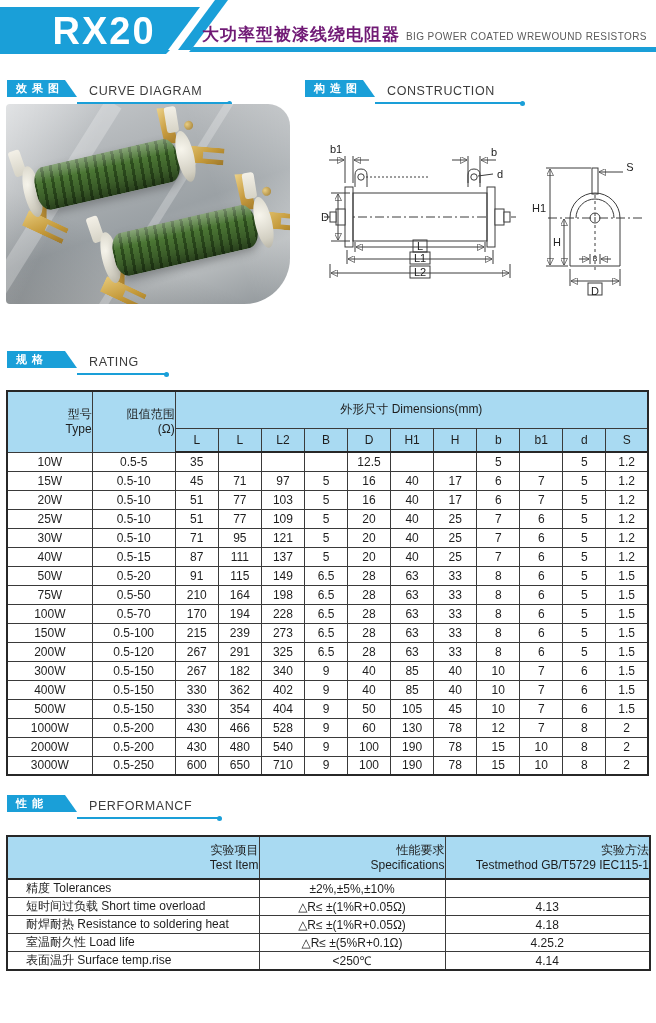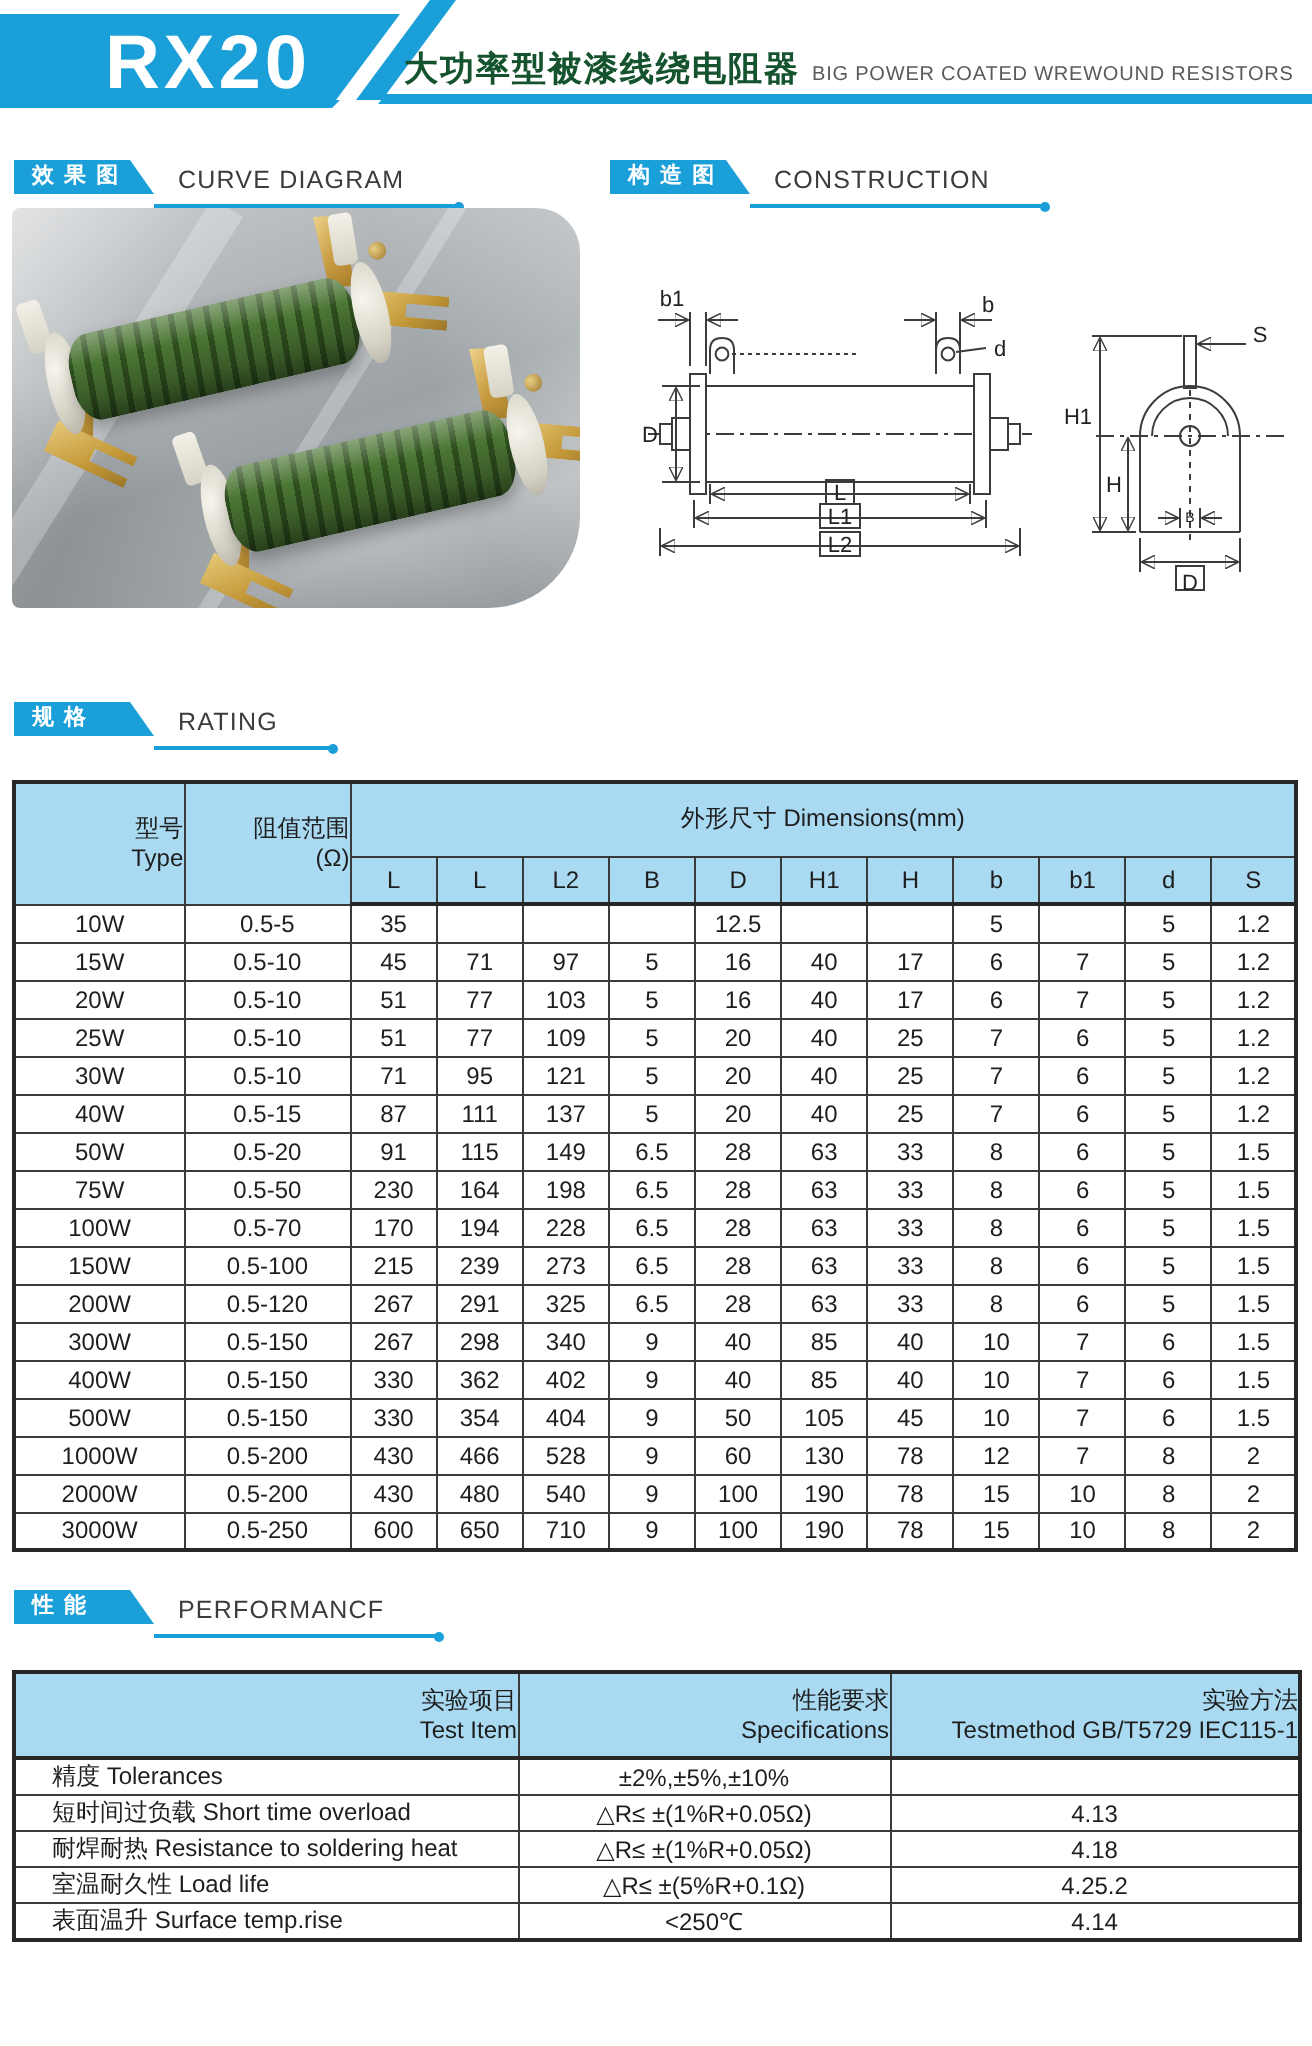--- a/index.html
+++ b/index.html
@@ -10,21 +10,21 @@
     --line:#3a3a3a;
   }
   *{margin:0;padding:0;box-sizing:border-box;}
   body{background:#fff;font-family:"Liberation Sans",sans-serif;color:var(--ink);}
   .page{position:relative;width:656px;height:1001px;background:#fff;overflow:hidden;}
 
   
   .banner-svg{position:absolute;left:0;top:0;}
   .banner-model{font-family:"Liberation Sans",sans-serif;font-weight:bold;font-size:38px;fill:#fff;letter-spacing:2px;}
   .title-block{position:absolute;left:202px;top:23px;white-space:nowrap;}
-  .title-cn{font-size:17px;font-weight:bold;color:#14532d;letter-spacing:1px;}
+  .title-cn{font-size:17px;font-weight:bold;color:#701a75;letter-spacing:1px;}
   .title-en{font-size:10px;color:#5a5a5a;margin-left:6px;letter-spacing:.4px;}
 
   
   .sec{position:absolute;display:flex;align-items:flex-start;height:22px;}
   .sec-tab{width:70px;height:17px;background:var(--brand);color:#fff;font-size:11px;font-weight:bold;
            line-height:17px;text-align:left;padding-left:9px;letter-spacing:1px;
            clip-path:polygon(0 0,58px 0,70px 100%,0 100%);flex:0 0 auto;}
   .sec-label-wrap{position:relative;border-bottom:2px solid var(--brand);padding:1px 28px 3px 12px;}
   .sec-label{font-size:12.5px;color:#3c3c3c;letter-spacing:.6px;}
   .sec-label-wrap::after{content:'';position:absolute;right:-2px;bottom:-4px;width:5px;height:5px;
@@ -411,21 +411,21 @@
           <td>63</td>
           <td>33</td>
           <td>8</td>
           <td>6</td>
           <td>5</td>
           <td>1.5</td>
         </tr>
         <tr>
           <td>75W</td>
           <td>0.5-50</td>
-          <td>230</td>
+          <td>210</td>
           <td>164</td>
           <td>198</td>
           <td>6.5</td>
           <td>28</td>
           <td>63</td>
           <td>33</td>
           <td>8</td>
           <td>6</td>
           <td>5</td>
           <td>1.5</td>
@@ -472,21 +472,21 @@
           <td>33</td>
           <td>8</td>
           <td>6</td>
           <td>5</td>
           <td>1.5</td>
         </tr>
         <tr>
           <td>300W</td>
           <td>0.5-150</td>
           <td>267</td>
-          <td>298</td>
+          <td>182</td>
           <td>340</td>
           <td>9</td>
           <td>40</td>
           <td>85</td>
           <td>40</td>
           <td>10</td>
           <td>7</td>
           <td>6</td>
           <td>1.5</td>
         </tr>

